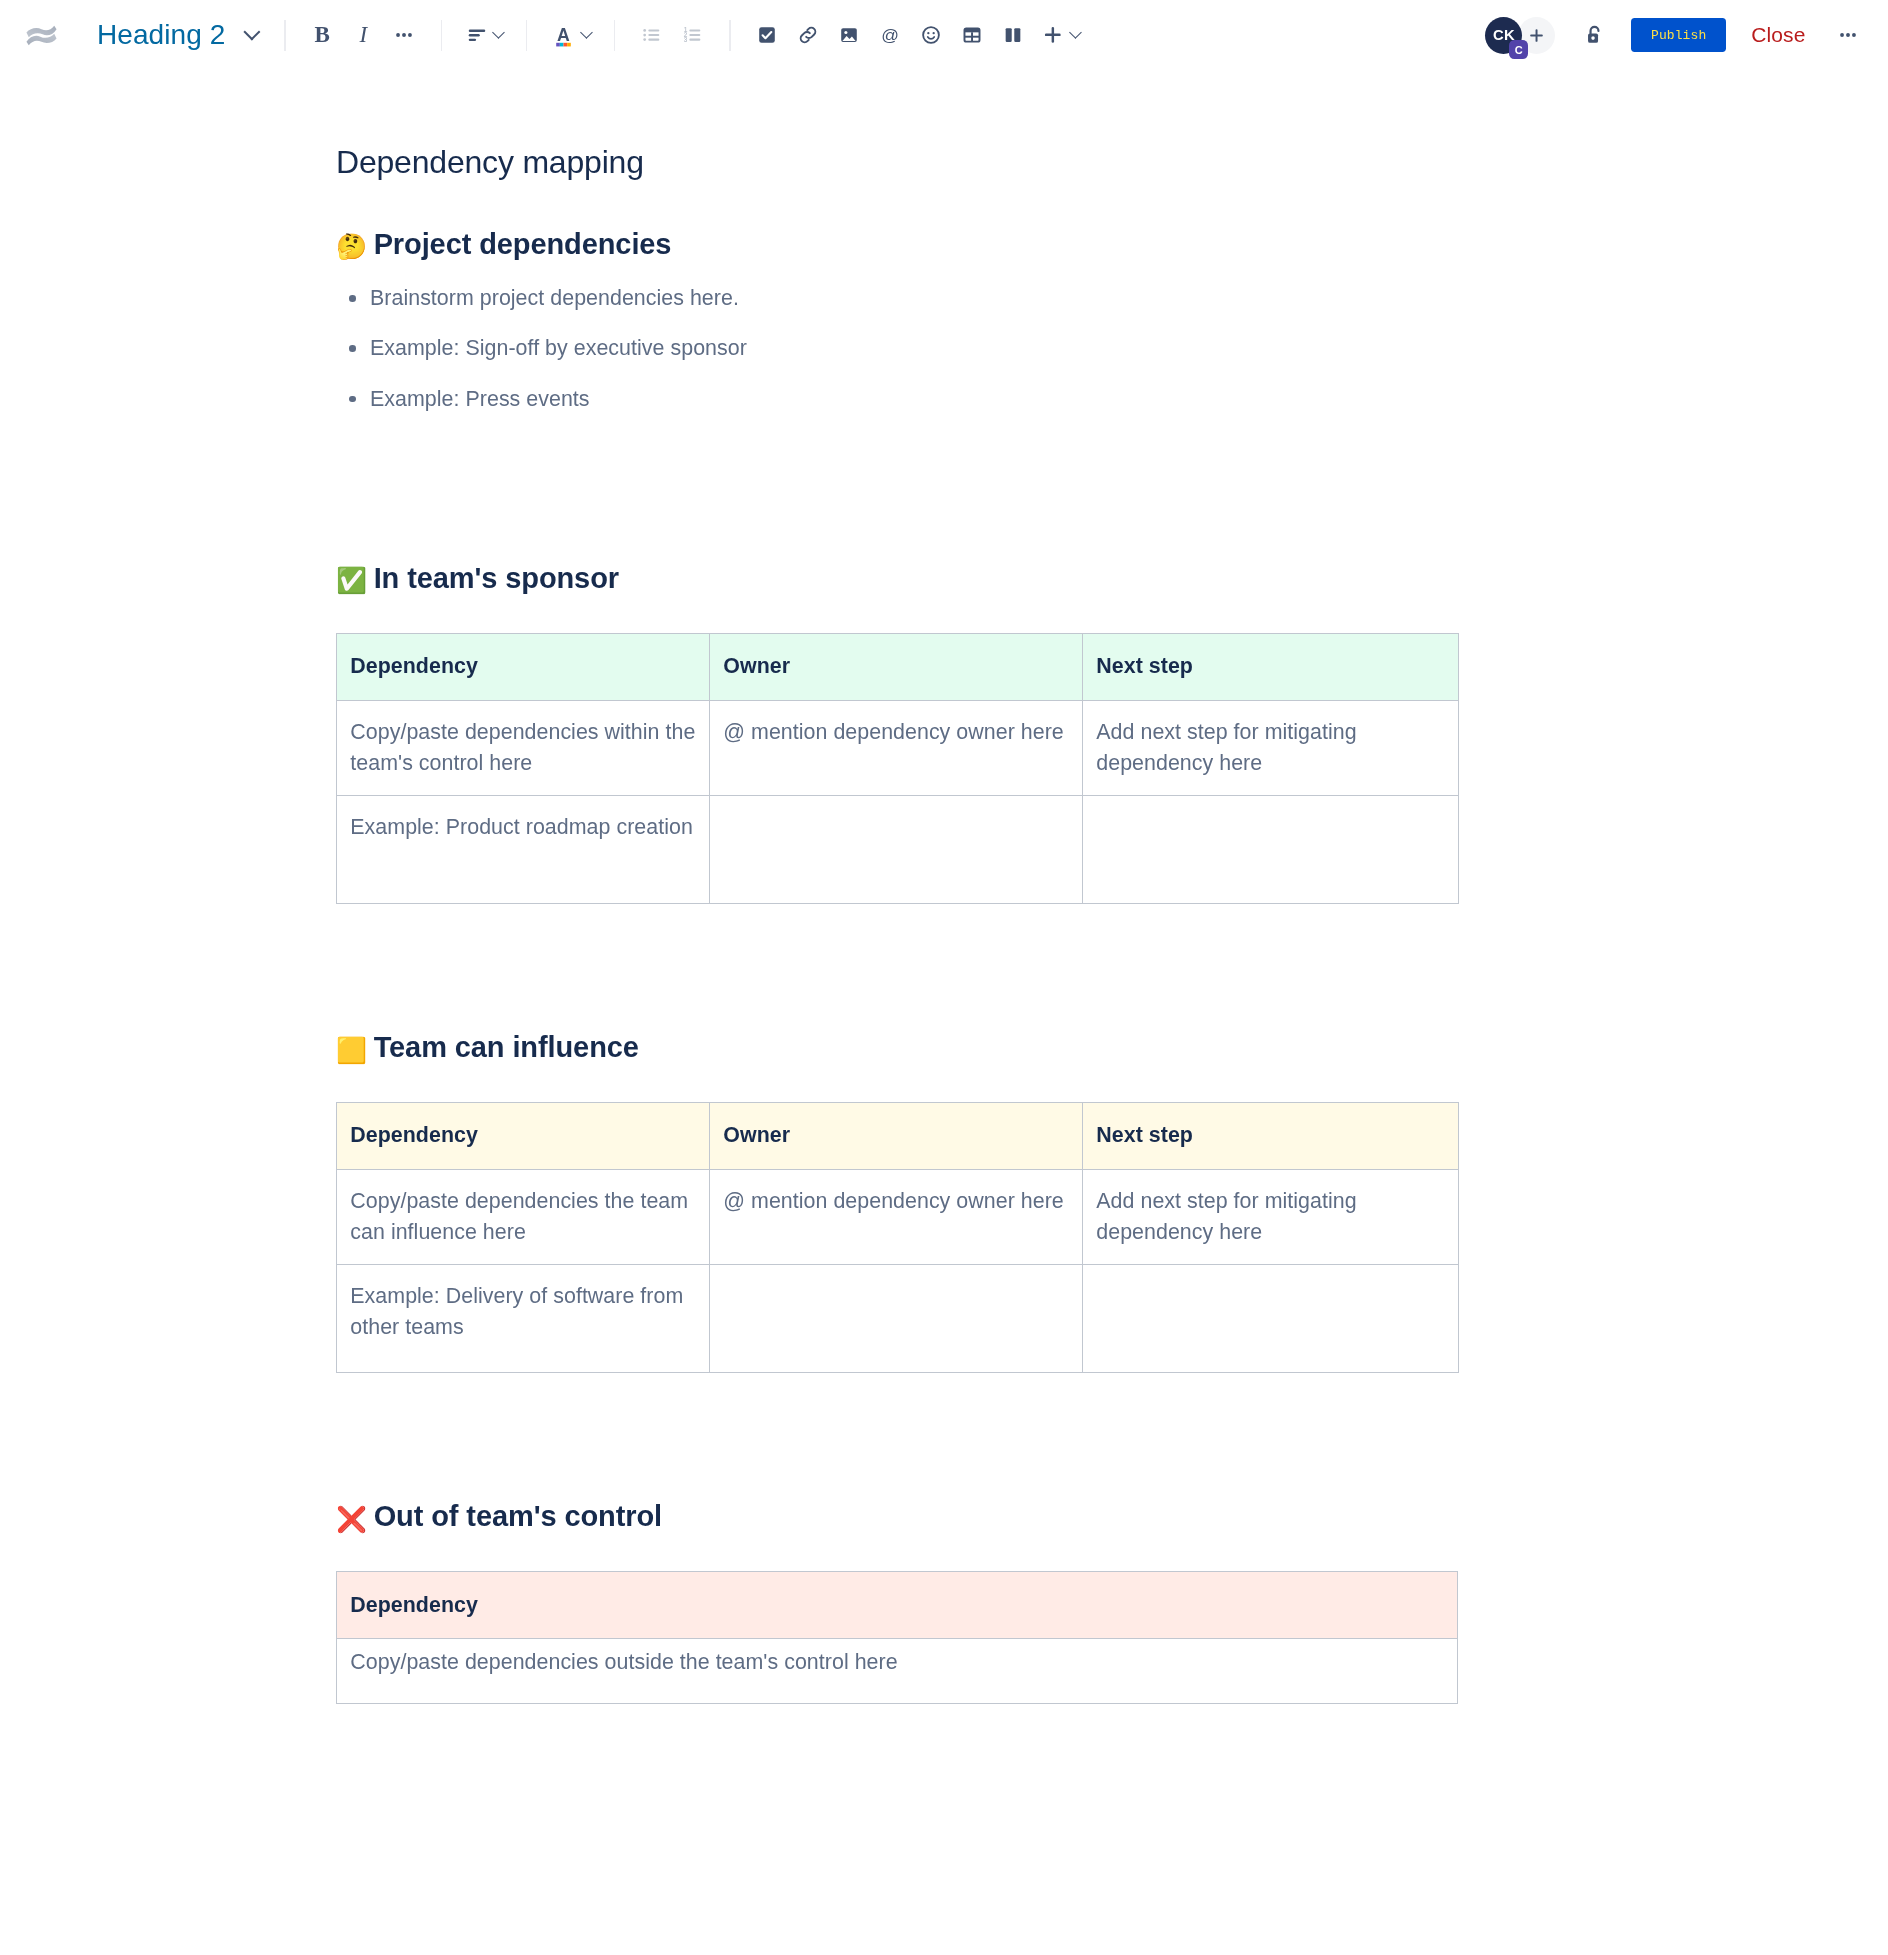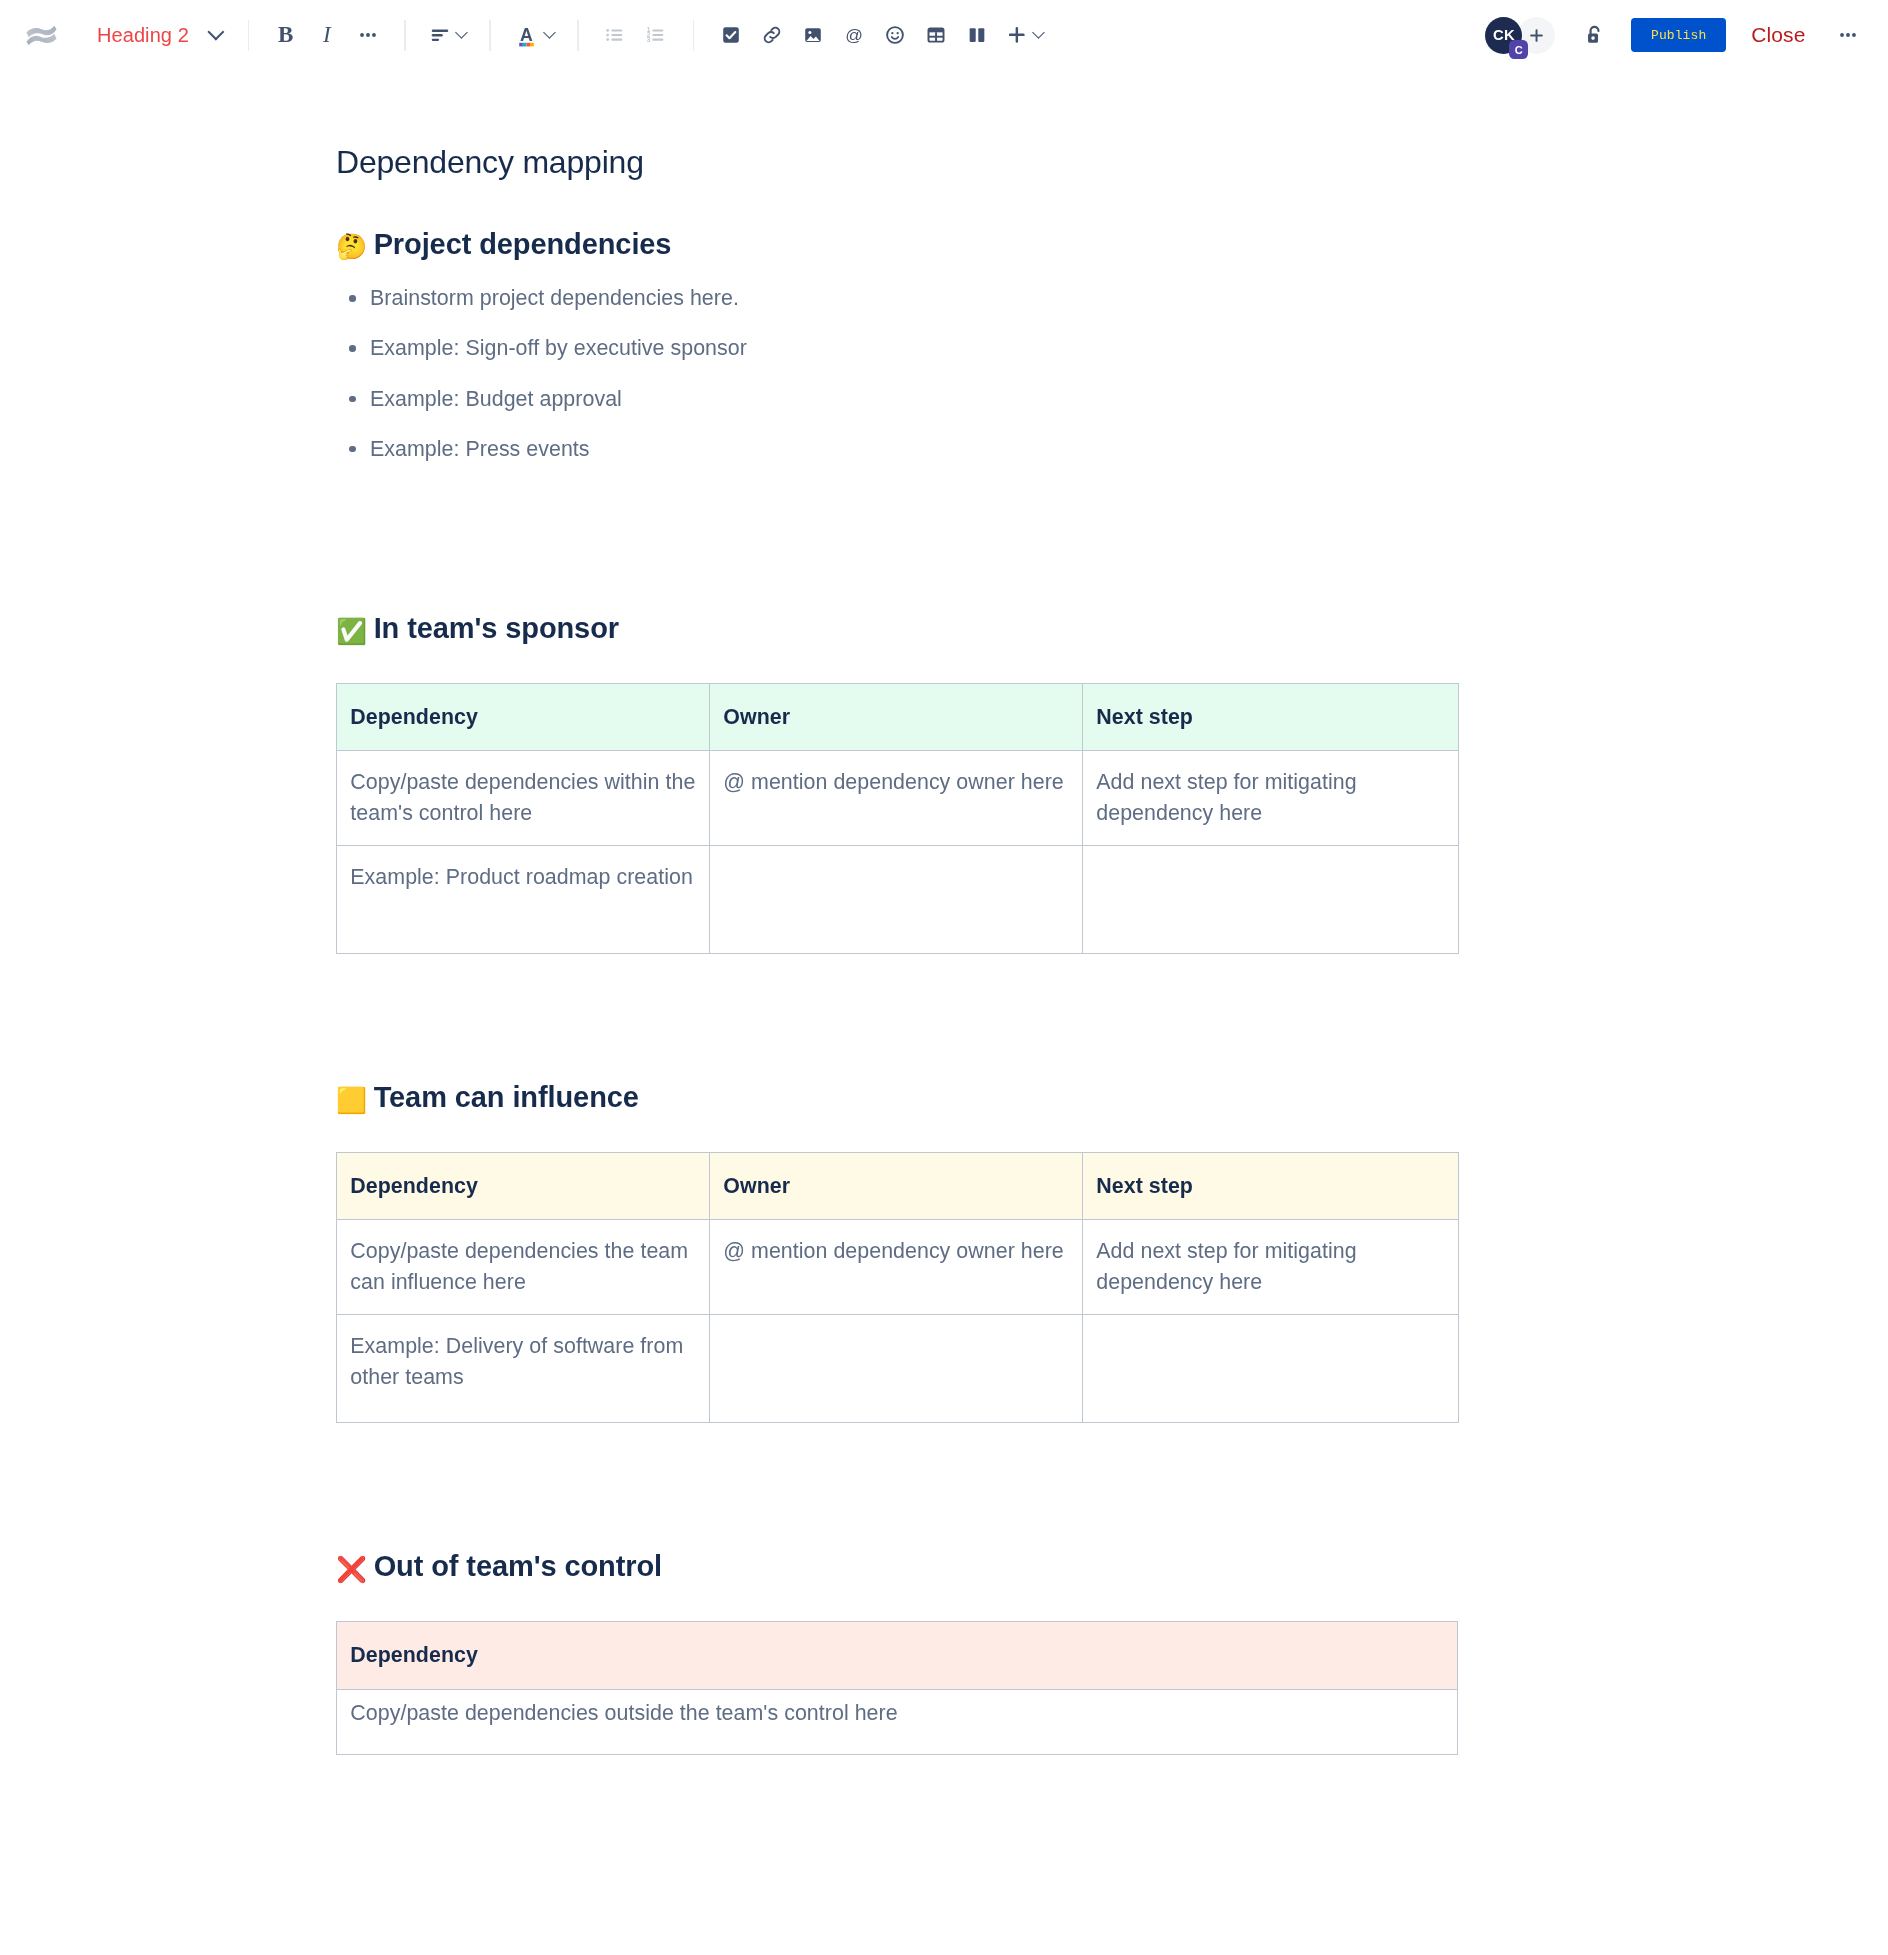--- a/index.html
+++ b/index.html
@@ -32,22 +32,22 @@
   .heading-select {
     display: flex;
     align-items: center;
     gap: 20.7px;
     padding: 4.4px 10.3px 4.4px 5.9px;
     border-radius: 3.7px;
     cursor: pointer;
     min-width: 133px;
   }
   .heading-select .label {
-    font-size: 20px;
-    color: #ef4444;
+    font-size: 28px;
+    color: #0369a1;
     letter-spacing: 0.1px;
   }
   .chev {
     width: 11.8px; height: 11.8px;
     border-right: 2.2px solid #42526E;
     border-bottom: 2.2px solid #42526E;
     transform: rotate(45deg) translate(-2.2px,-2.2px);
     flex: 0 0 auto;
   }
   .chev.sm {
@@ -421,21 +421,20 @@
 
     <h1 class="doc-title">Dependency mapping</h1>
 
     <h2 class="sec">
       <span class="emoji">🤔</span>
       <span>Project dependencies</span>
     </h2>
     <ul class="bullets">
       <li>Brainstorm project dependencies here.</li>
       <li>Example: Sign-off by executive sponsor</li>
-      <li>Example: Budget approval</li>
       <li>Example: Press events</li>
     </ul>
 
     <div class="gap-lg"></div>
 
     <h2 class="sec">
       <span class="emoji">✅</span>
       <span>In team's sponsor</span>
     </h2>
     <div class="gap-table"></div>

